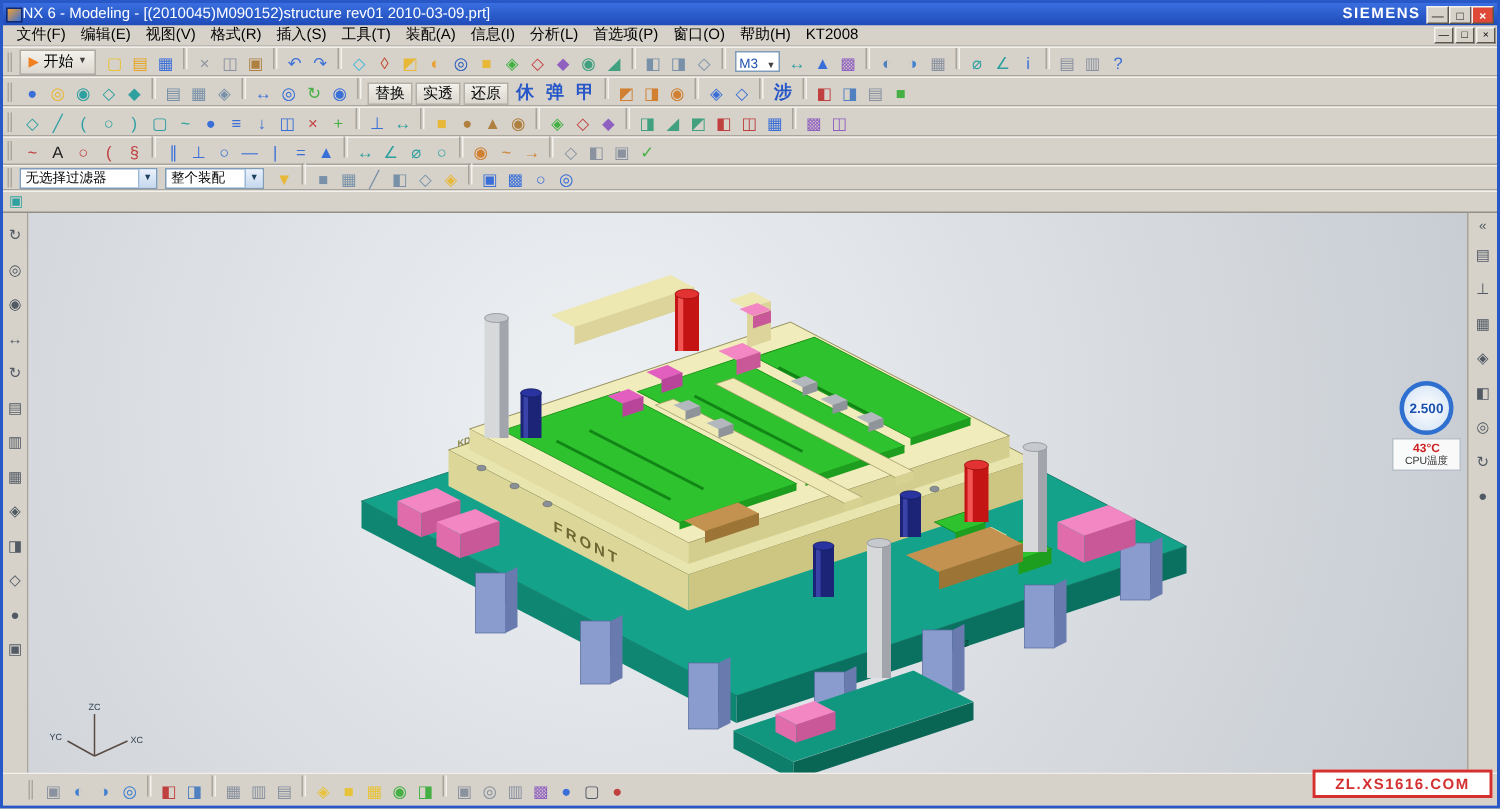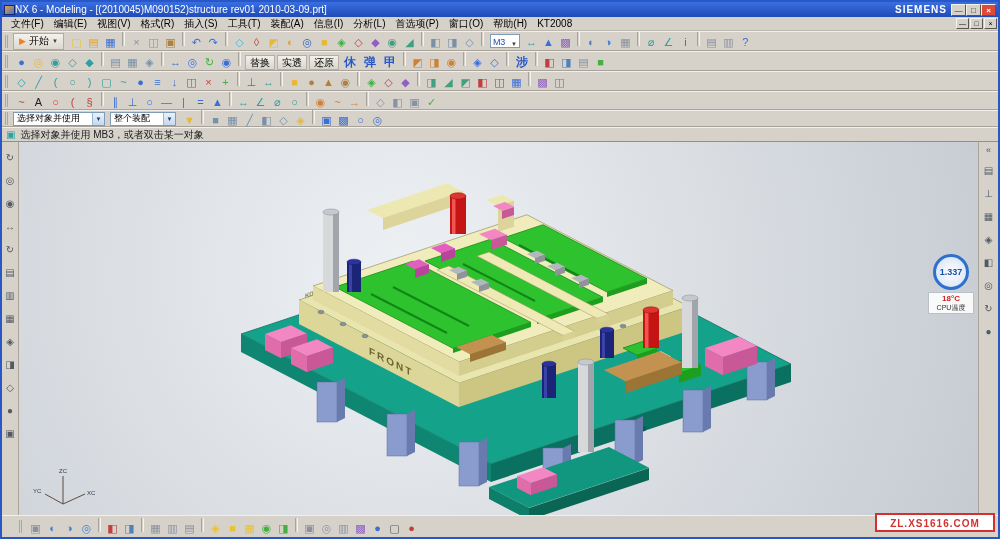--- a/index.html
+++ b/index.html
@@ -166,33 +166,32 @@
   </div>
 
   <div class="tb h19">
     <span class="grip"></span>
     <span><span class="tbi" style="color: rgb(192, 64, 64);">~</span><span class="tbi" style="color: rgb(32, 32, 32);">A</span><span class="tbi" style="color: rgb(192, 64, 64);">○</span><span class="tbi" style="color: rgb(192, 64, 64);">(</span><span class="tbi" style="color: rgb(192, 64, 64);">§</span><span class="sep"></span><span class="tbi" style="color: rgb(58, 111, 216);">∥</span><span class="tbi" style="color: rgb(58, 111, 216);">⊥</span><span class="tbi" style="color: rgb(58, 111, 216);">○</span><span class="tbi" style="color: rgb(58, 111, 216);">—</span><span class="tbi" style="color: rgb(58, 111, 216);">|</span><span class="tbi" style="color: rgb(58, 111, 216);">=</span><span class="tbi" style="color: rgb(58, 111, 216);">▲</span><span class="sep"></span><span class="tbi" style="color: rgb(47, 160, 160);">↔</span><span class="tbi" style="color: rgb(47, 160, 160);">∠</span><span class="tbi" style="color: rgb(47, 160, 160);">⌀</span><span class="tbi" style="color: rgb(47, 160, 160);">○</span><span class="sep"></span><span class="tbi" style="color: rgb(208, 128, 48);">◉</span><span class="tbi" style="color: rgb(208, 128, 48);">~</span><span class="tbi" style="color: rgb(208, 128, 48);">→</span><span class="sep"></span><span class="tbi" style="color: rgb(138, 146, 160);">◇</span><span class="tbi" style="color: rgb(138, 146, 160);">◧</span><span class="tbi" style="color: rgb(138, 146, 160);">▣</span><span class="tbi" style="color: rgb(68, 176, 68);">✓</span></span>
   </div>
 
   <div class="tb h17">
     <span class="grip"></span>
     <span class="combo w92">
-      <span>选择对象并使用</span>
+      <span>无选择过滤器</span>
       <span class="abox">▼</span>
     </span>
     <span class="combo w66">
       <span>整个装配</span>
       <span class="abox">▼</span>
     </span>
     <span><span class="tbi" style="color: rgb(232, 184, 56);">▼</span><span class="sep"></span><span class="tbi" style="color: rgb(120, 144, 168);">■</span><span class="tbi" style="color: rgb(120, 144, 168);">▦</span><span class="tbi" style="color: rgb(120, 144, 168);">╱</span><span class="tbi" style="color: rgb(120, 144, 168);">◧</span><span class="tbi" style="color: rgb(120, 144, 168);">◇</span><span class="tbi" style="color: rgb(232, 184, 56);">◈</span><span class="sep"></span><span class="tbi" style="color: rgb(58, 111, 216);">▣</span><span class="tbi" style="color: rgb(58, 111, 216);">▩</span><span class="tbi" style="color: rgb(58, 111, 216);">○</span><span class="tbi" style="color: rgb(58, 111, 216);">◎</span></span>
   </div>
 
   <div class="tb h15 promptbar">
     <span class="pico">▣</span>
-    <span>选择对象并使用 MB3，或者双击某一对象</span>
   </div>
 
   <div class="main">
 
     <div class="left-tools">
       <span style="display:contents"><span class="ltb" style="color: rgb(82, 90, 100);">↻</span><span class="ltb" style="color: rgb(82, 90, 100);">◎</span><span class="ltb" style="color: rgb(82, 90, 100);">◉</span><span class="ltb" style="color: rgb(82, 90, 100);">↔</span><span class="ltb" style="color: rgb(82, 90, 100);">↻</span><span class="ltb" style="color: rgb(82, 90, 100);">▤</span><span class="ltb" style="color: rgb(82, 90, 100);">▥</span><span class="ltb" style="color: rgb(82, 90, 100);">▦</span><span class="ltb" style="color: rgb(82, 90, 100);">◈</span><span class="ltb" style="color: rgb(82, 90, 100);">◨</span><span class="ltb" style="color: rgb(82, 90, 100);">◇</span><span class="ltb" style="color: rgb(82, 90, 100);">●</span><span class="ltb" style="color: rgb(82, 90, 100);">▣</span></span>
     </div>
 
     <div class="canvas">
       <svg viewBox="0 0 959 373" preserveAspectRatio="none">
@@ -355,24 +354,24 @@
       </svg>
     </div>
 
     <div class="right-tools">
       <div class="rhandle">«</div>
       <span style="display:contents"><span class="rtb" style="color: rgb(82, 90, 100);">▤</span><span class="rtb" style="color: rgb(82, 90, 100);">⊥</span><span class="rtb" style="color: rgb(82, 90, 100);">▦</span><span class="rtb" style="color: rgb(82, 90, 100);">◈</span><span class="rtb" style="color: rgb(82, 90, 100);">◧</span><span class="rtb" style="color: rgb(82, 90, 100);">◎</span><span class="rtb" style="color: rgb(82, 90, 100);">↻</span><span class="rtb" style="color: rgb(82, 90, 100);">●</span></span>
     </div>
 
     <div class="gadget">
       <div class="gring">
-        <span>1.337</span>
+        <span>2.500</span>
       </div>
       <div class="gtemp">
-        <span class="gt1">18°C</span>
+        <span class="gt1">43°C</span>
         <span class="gt2">CPU温度</span>
       </div>
     </div>
   </div>
 
   <div class="bottom-tools">
     <span class="grip"></span>
     <span><span class="btb" style="color: rgb(138, 146, 160);">▣</span><span class="btb" style="color: rgb(64, 128, 208);">◐</span><span class="btb" style="color: rgb(64, 128, 208);">◑</span><span class="btb" style="color: rgb(64, 128, 208);">◎</span><span class="sep"></span><span class="btb" style="color: rgb(192, 64, 64);">◧</span><span class="btb" style="color: rgb(80, 128, 192);">◨</span><span class="sep"></span><span class="btb" style="color: rgb(138, 146, 160);">▦</span><span class="btb" style="color: rgb(138, 146, 160);">▥</span><span class="btb" style="color: rgb(138, 146, 160);">▤</span><span class="sep"></span><span class="btb" style="color: rgb(232, 194, 56);">◈</span><span class="btb" style="color: rgb(232, 194, 56);">■</span><span class="btb" style="color: rgb(232, 194, 56);">▦</span><span class="btb" style="color: rgb(68, 176, 68);">◉</span><span class="btb" style="color: rgb(68, 176, 68);">◨</span><span class="sep"></span><span class="btb" style="color: rgb(138, 146, 160);">▣</span><span class="btb" style="color: rgb(138, 146, 160);">◎</span><span class="btb" style="color: rgb(138, 146, 160);">▥</span><span class="btb" style="color: rgb(144, 96, 192);">▩</span><span class="btb" style="color: rgb(58, 111, 216);">●</span><span class="btb" style="color: rgb(82, 90, 100);">▢</span><span class="btb" style="color: rgb(192, 64, 64);">●</span></span>
   </div>
 

